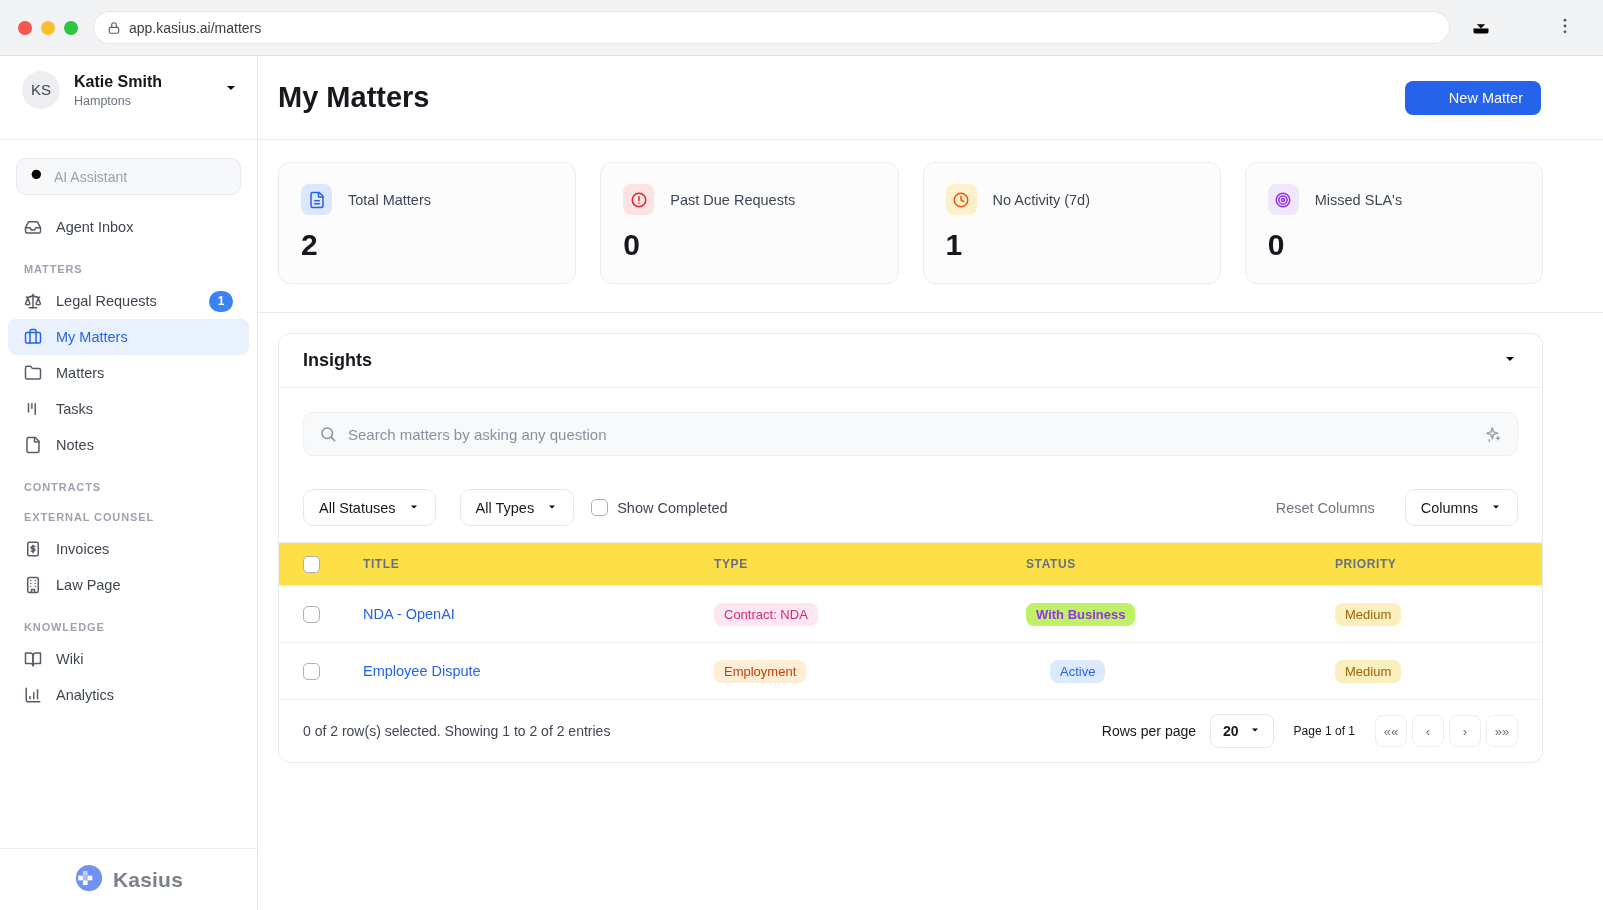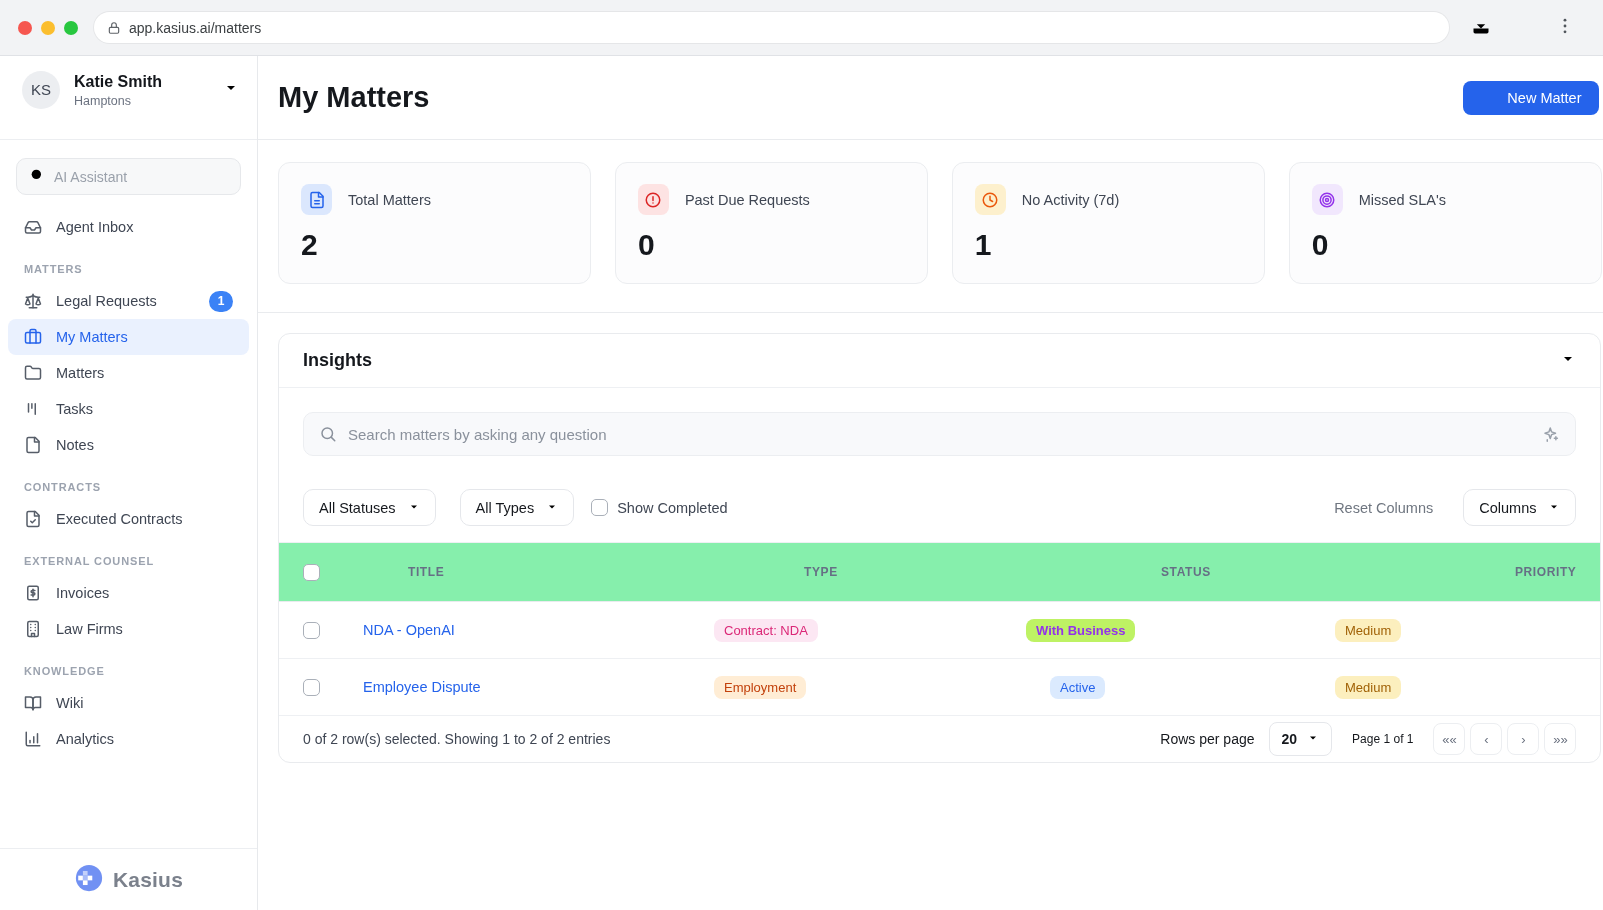--- a/index.html
+++ b/index.html
@@ -68,21 +68,21 @@
   .sel-btn { height:37px; background:#fff; border:1px solid #e5e7eb; border-radius:10px; padding:0 15px; display:flex; align-items:center; gap:12px; font-size:14.5px; font-weight:500; color:#15181d; font-family:inherit; cursor:pointer; }
   .sel-btn .chev { color:#565d68; }
   .gap24 { margin-left:24px; }
   .check-row { display:flex; align-items:center; gap:9px; margin-left:17px; font-size:14.5px; color:#3f4653; cursor:pointer; }
   .cb { width:17px; height:17px; border:1.5px solid #aab0b9; border-radius:5px; background:#fff; flex-shrink:0; }
   .flex-sp { flex:1; }
   .text-btn { background:none; border:none; font-size:14.5px; color:#6f7680; font-family:inherit; cursor:pointer; margin-right:30px; }
 
   .tbl { margin-top:16px; }
   .trow { display:grid; grid-template-columns:60px 351px 312px 309px 1fr; align-items:center; padding:0 24px; }
-  .thead { height:60px; background:#86efac; border-top:1px solid #eef0f3; border-bottom:1px solid #e9ebee;gap:45px; }
+  .thead { height:44px; background:#fde047; border-top:1px solid #eef0f3; border-bottom:1px solid #e9ebee; }
   .th { font-size:12px; font-weight:700; letter-spacing:0.05em; color:#667085; }
   .tr { height:57px; border-bottom:1px solid #eef0f3; }
   .cell-link { font-size:14.5px; font-weight:500; color:#2563eb; cursor:pointer; }
   .badge { display:inline-block; padding:4px 10px; border-radius:8px; font-size:13px; font-weight:500; }
 
   .tfoot { flex:1; display:flex; align-items:center; padding:0 24px; }
   .foot-text { font-size:14px; color:#3f4653; }
   .foot-right { margin-left:auto; display:flex; align-items:center; gap:14px; }
   .rpp-label { font-size:14px; color:#15181d; }
   .rpp-select { height:34px; border:1px solid #e5e7eb; border-radius:8px; background:#fff; padding:0 12px; display:flex; align-items:center; gap:10px; font-size:14px; font-weight:600; color:#15181d; font-family:inherit; cursor:pointer; }
@@ -295,45 +295,37 @@
         <div class="nav-item">
           <span class="nic">
               <svg class="ic">
                 <use href="#i-file"></use>
               </svg>
             </span>
           <span>Notes</span>
         </div>
 
         <div class="sec-title">CONTRACTS</div>
-        <div class="nav-item">
-          <span class="nic">
-              <svg class="ic">
-                <use href="#i-file-check"></use>
-              </svg>
-            </span>
-          <span>Executed Contracts</span>
-        </div>
 
         <div class="sec-title">EXTERNAL COUNSEL</div>
         <div class="nav-item">
           <span class="nic">
               <svg class="ic">
                 <use href="#i-receipt"></use>
               </svg>
             </span>
           <span>Invoices</span>
         </div>
         <div class="nav-item">
           <span class="nic">
               <svg class="ic">
                 <use href="#i-building"></use>
               </svg>
             </span>
-          <span>Law Firms</span>
+          <span>Law Page</span>
         </div>
 
         <div class="sec-title">KNOWLEDGE</div>
         <div class="nav-item">
           <span class="nic">
               <svg class="ic">
                 <use href="#i-book"></use>
               </svg>
             </span>
           <span>Wiki</span>

